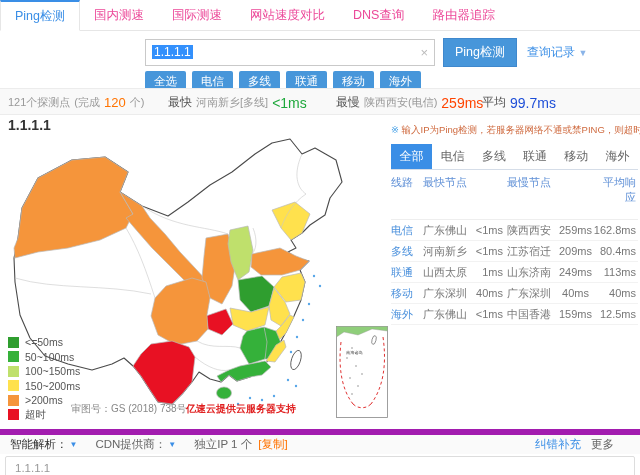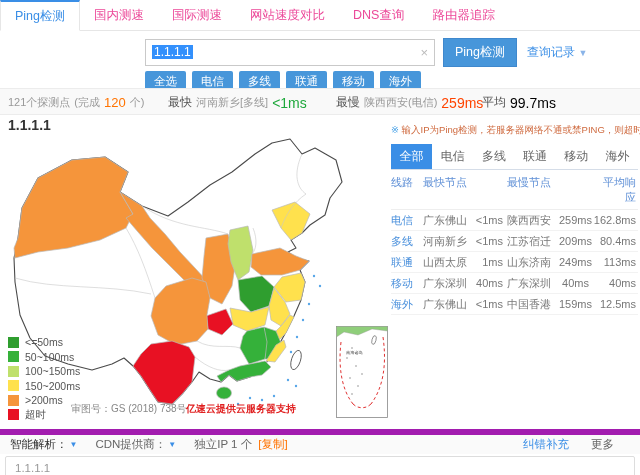--- a/index.html
+++ b/index.html
@@ -24,54 +24,54 @@
   .chip { background:#4796da; color:#fff; font-size:11.5px; padding:2.5px 9px; border-radius:2px; cursor:pointer; }
 
   
   .stats { position:absolute; top:88px; left:0; width:640px; height:27px; background:#f9f9f9; border-top:1px solid #ececec; border-bottom:1px solid #ececec; font-size:11px; color:#999; }
   .stats .item { position:absolute; top:0; height:27px; display:flex; align-items:center; gap:4px; white-space:nowrap; }
   .st-label { color:#555; font-size:12px; }
   .st-node { color:#999; font-size:11px; }
   .v-orange { color:#ff7300; font-size:13px; }
   .v-green { color:#1fa83c; font-size:14px; }
   .v-red { color:#ff4400; font-size:14px; }
-  .v-blue { color:#000000; font-size:14px;text-align:center; }
+  .v-blue { color:#1d4ed8; font-size:14px;text-align:center; }
 
   .target-h { position:absolute; top:117px; left:8px; font-size:14px; font-weight:bold; color:#333; }
 
   
   .mapwrap { position:absolute; top:130px; left:0; width:390px; height:300px; }
   .legend { position:absolute; left:8px; top:205px; }
   .lrow { display:flex; align-items:center; gap:6px; height:14.5px; }
   .sw { width:11px; height:11px; display:inline-block; }
   .llabel { font-size:10.5px; color:#555; }
   .license { position:absolute; left:71px; top:272px; font-size:10px; color:#888; white-space:nowrap; }
   .sponsor { position:absolute; left:186px; top:272px; font-size:10px; font-weight:bold; color:#e02020; white-space:nowrap; }
 
   
   .panel { position:absolute; top:124px; left:391px; width:247px; }
   .note { font-size:9.5px; color:#cf6a3f; white-space:nowrap; }
   .note .nicon { color:#4aa3e8; }
   .ptabs { display:flex; margin-top:7px; border-bottom:1px solid #d5dde8; }
   .ptab { flex:1; text-align:center; font-size:12px; color:#666; padding:4px 0; cursor:pointer; }
   .ptab.active { background:#3a8ee6; color:#fff; }
-  .thead { display:grid; grid-template-columns:32px 84px 86px 1fr; font-size:11px; color:#5e8fd6; padding:5px 0 4px 0; border-bottom:1px solid #eee; }
+  .thead { display:grid; grid-template-columns:32px 84px 86px 1fr; font-size:11px; color:#5e8fd6; padding:5px 0 14px 0; border-bottom:1px solid #eee; }
   .thead .h-right { text-align:right; padding-right:2px; }
   .tr { display:grid; grid-template-columns:32px 50px 34px 52px 34px 1fr; font-size:11px; color:#777; align-items:center; height:21px; border-bottom:1px solid #f2f2f2; }
   .td-line { color:#4a90dc; }
   .td-num { text-align:right; padding-right:4px; }
   .td-avg { text-align:right; padding-right:2px; }
 
   
   .footer { position:absolute; top:429px; left:0; width:640px; height:25px; background:#fafafa; border-top:6px solid #a21caf; font-size:11.5px; display:flex; align-items:center; }
   .footer .fl { margin-left:10px; color:#333; white-space:nowrap; }
   .footer .gray { color:#666; }
   .fcaret { color:#3a8ee6; font-size:8px; margin:0 8px 0 2px; cursor:pointer; }
   .copy { color:#ff7300; cursor:pointer; margin-left:6px; }
-  .fright { position:absolute; right:26px; display:flex; gap:22px; }
+  .fright { position:absolute; right:26px; display:flex; gap:10px; }
   .flink-blue { color:#3a8ee6; cursor:pointer; }
   .flink-gray { color:#666; cursor:pointer; }
 
   .bottombox { position:absolute; top:456px; left:5px; width:630px; height:30px; border:1px solid #ddd; border-radius:2px; background:#fff; font-size:11.5px; color:#999; padding:5px 9px; cursor:pointer; }
 
   svg text { font-family:"Liberation Sans","DejaVu Sans",sans-serif; }
 </style>
 </head>
 <body>
 

